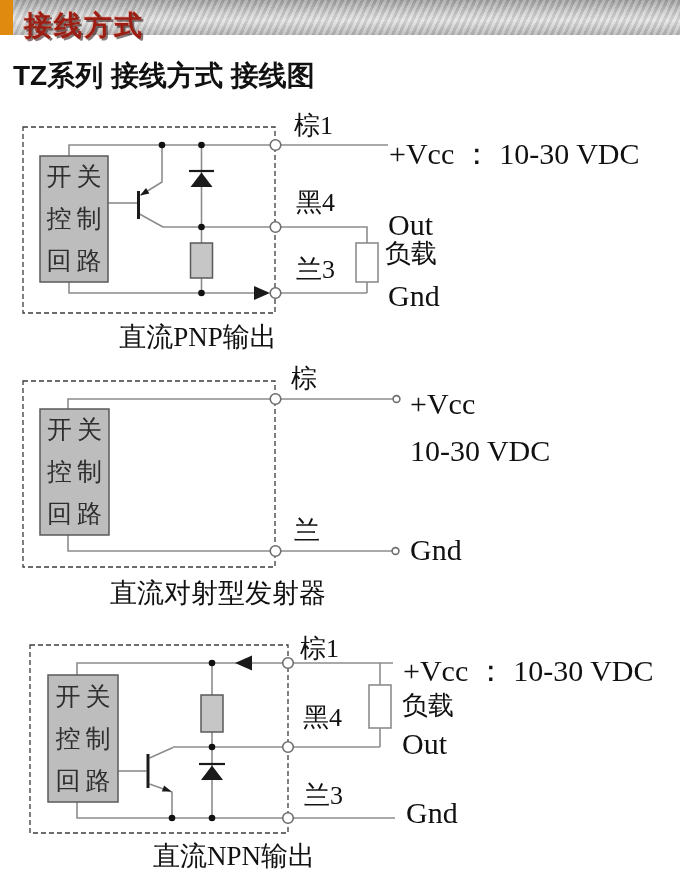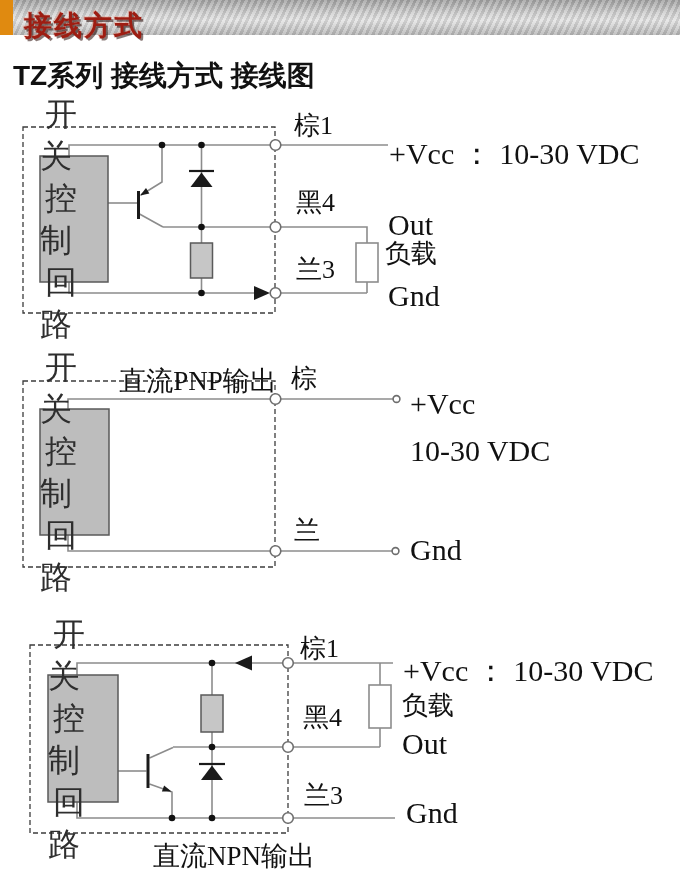--- a/index.html
+++ b/index.html
@@ -17,21 +17,21 @@
   .page-title{position:absolute;left:13px;top:57px;font-size:28px;font-weight:bold;color:#111;}
   
   .lbl{position:absolute;font-family:"Liberation Serif","DejaVu Serif",serif;
        font-size:26px;color:#111;white-space:nowrap;line-height:1;}
   .lat{font-size:30px;}
   .cap{position:absolute;font-family:"Liberation Serif","DejaVu Serif",serif;
        font-size:27px;color:#111;width:300px;text-align:center;line-height:1;}
   
   .cbox{position:absolute;display:flex;flex-direction:column;justify-content:center;
         align-items:center;font-family:"Liberation Serif","DejaVu Serif",serif;
-        color:#2e2e2e;font-size:32px;}
+        color:#2e2e2e;font-size:25px;}
   .cbox div{line-height:42px;letter-spacing:5px;text-indent:5px;}
   svg{position:absolute;left:0;top:0;}
 </style>
 </head>
 <body>
 
 <div id="page">
 
   <div class="banner"></div>
   <div class="accent"></div>
@@ -138,32 +138,33 @@
     <div>控制</div>
     <div>回路</div>
   </div>
   <div class="lbl" style="left:294px;top:113px;">棕1</div>
   <div class="lbl lat" style="left:389px;top:139px;">+Vcc ： 10-30 VDC</div>
   <div class="lbl" style="left:296px;top:190px;">黑4</div>
   <div class="lbl lat" style="left:388px;top:210px;">Out</div>
   <div class="lbl" style="left:385px;top:241px;">负载</div>
   <div class="lbl" style="left:296px;top:257px;">兰3</div>
   <div class="lbl lat" style="left:388px;top:281px;">Gnd</div>
-  <div class="cap" style="left:48px;top:324px;margin-top:44px;">直流PNP输出</div>
+  <div class="cap" style="left:48px;top:324px;">直流PNP输出</div>
 
   <div class="cbox" style="left:40px;top:409px;width:69px;height:126px;">
     <div>开关</div>
     <div>控制</div>
     <div>回路</div>
   </div>
   <div class="lbl" style="left:291px;top:366px;">棕</div>
   <div class="lbl lat" style="left:410px;top:389px;">+Vcc</div>
   <div class="lbl lat" style="left:410px;top:436px;">10-30 VDC</div>
   <div class="lbl" style="left:294px;top:518px;">兰</div>
   <div class="lbl lat" style="left:410px;top:535px;">Gnd</div>
+  <div class="cap" style="left:68px;top:580px;">直流对射型发射器</div>
 
   <div class="cbox" style="left:48px;top:675px;width:70px;height:127px;">
     <div>开关</div>
     <div>控制</div>
     <div>回路</div>
   </div>
   <div class="lbl" style="left:300px;top:636px;">棕1</div>
   <div class="lbl lat" style="left:403px;top:656px;">+Vcc ： 10-30 VDC</div>
   <div class="lbl" style="left:402px;top:693px;">负载</div>
   <div class="lbl" style="left:303px;top:705px;">黑4</div>

